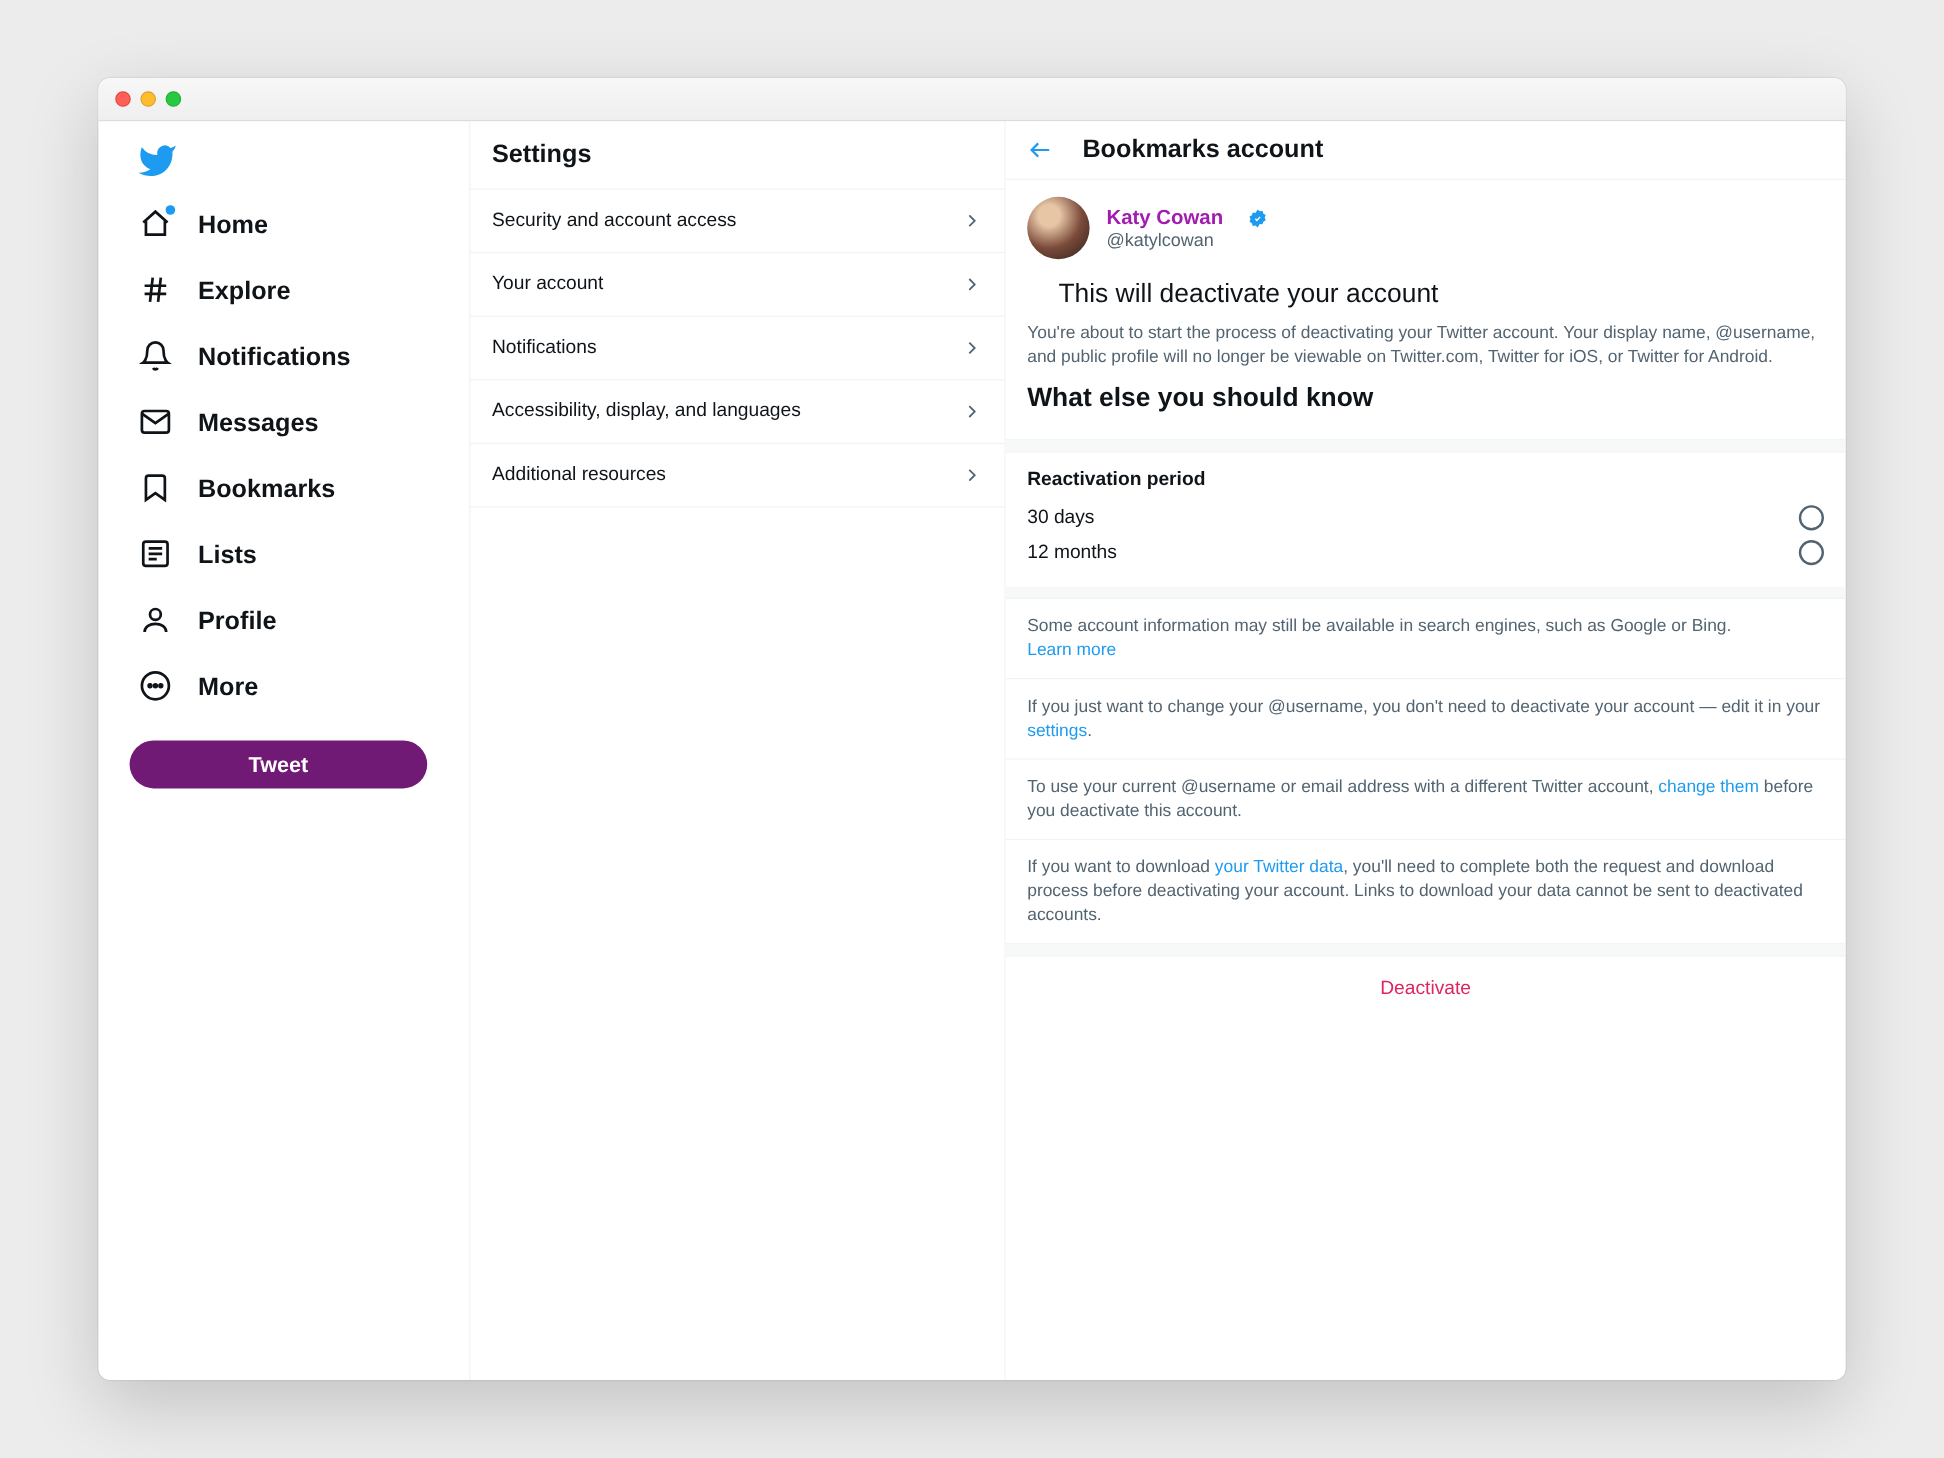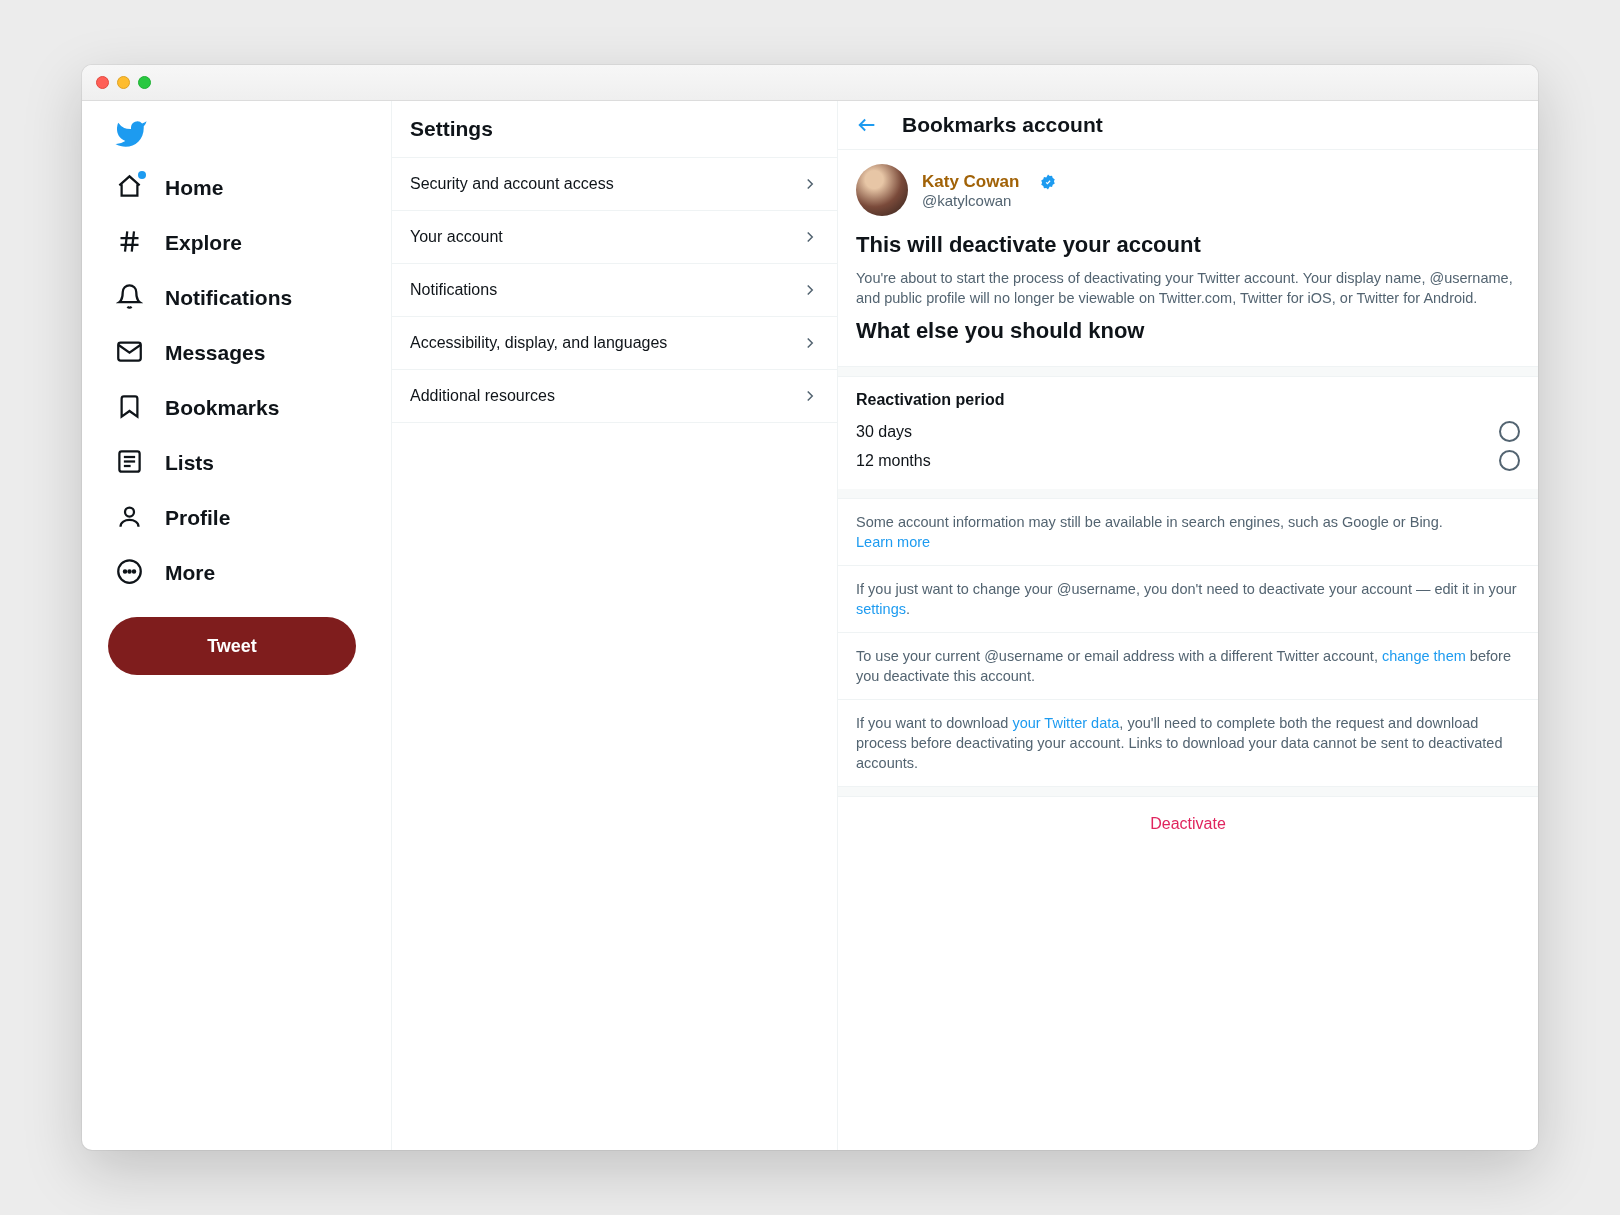--- a/index.html
+++ b/index.html
@@ -84,23 +84,23 @@
   .nav-badge {
     position:absolute;
     top:-2px; right:-3px;
     width:8px; height:8px;
     border-radius:50%;
     background:#1d9bf0;
   }
   .tweet-btn {
     margin: 18px 0 0 6px;
     width: 248px;
-    height: 58px;
+    height: 40px;
     border-radius: 999px;
-    background:#7f1d1d;
+    background:#701a75;
     color:#fff;
     display:flex;
     align-items:center;
     justify-content:center;
     font-size:18px;
     font-weight:700;
     cursor:pointer;
   }
 
   
@@ -161,43 +161,44 @@
     padding: 14px 18px 12px 18px;
   }
   .avatar {
     width:52px; height:52px;
     border-radius:50%;
     background: radial-gradient(circle at 35% 30%, #e7c6a6 18%, #7a4a3a 55%, #2d1f1a 100%);
   }
   .display-name {
     font-size:17px;
     font-weight:700;
-    color:#a16207;
+    color:#a21caf;
     display:flex;
     align-items:center;
     gap:20px;
   }
   .verified {
     width:18px; height:18px;
     color:#1d9bf0;
   }
   .handle {
     font-size:15px;
     color:#536471;
   }
 
   .section {
     padding: 4px 18px 14px 18px;
     border-bottom: 1px solid #eff3f4;
   }
   .section h2 {
     font-size:22px;
-    font-weight:700;
+    font-weight:400;
     color:#0f1419;
     margin-bottom: 10px;
+    margin-left: 26px;
   }
   .section h3 {
     font-size:22px;
     font-weight:800;
     color:#0f1419;
     margin: 10px 0 8px 0;
   }
   .muted {
     font-size:14.5px;
     line-height: 1.38;

